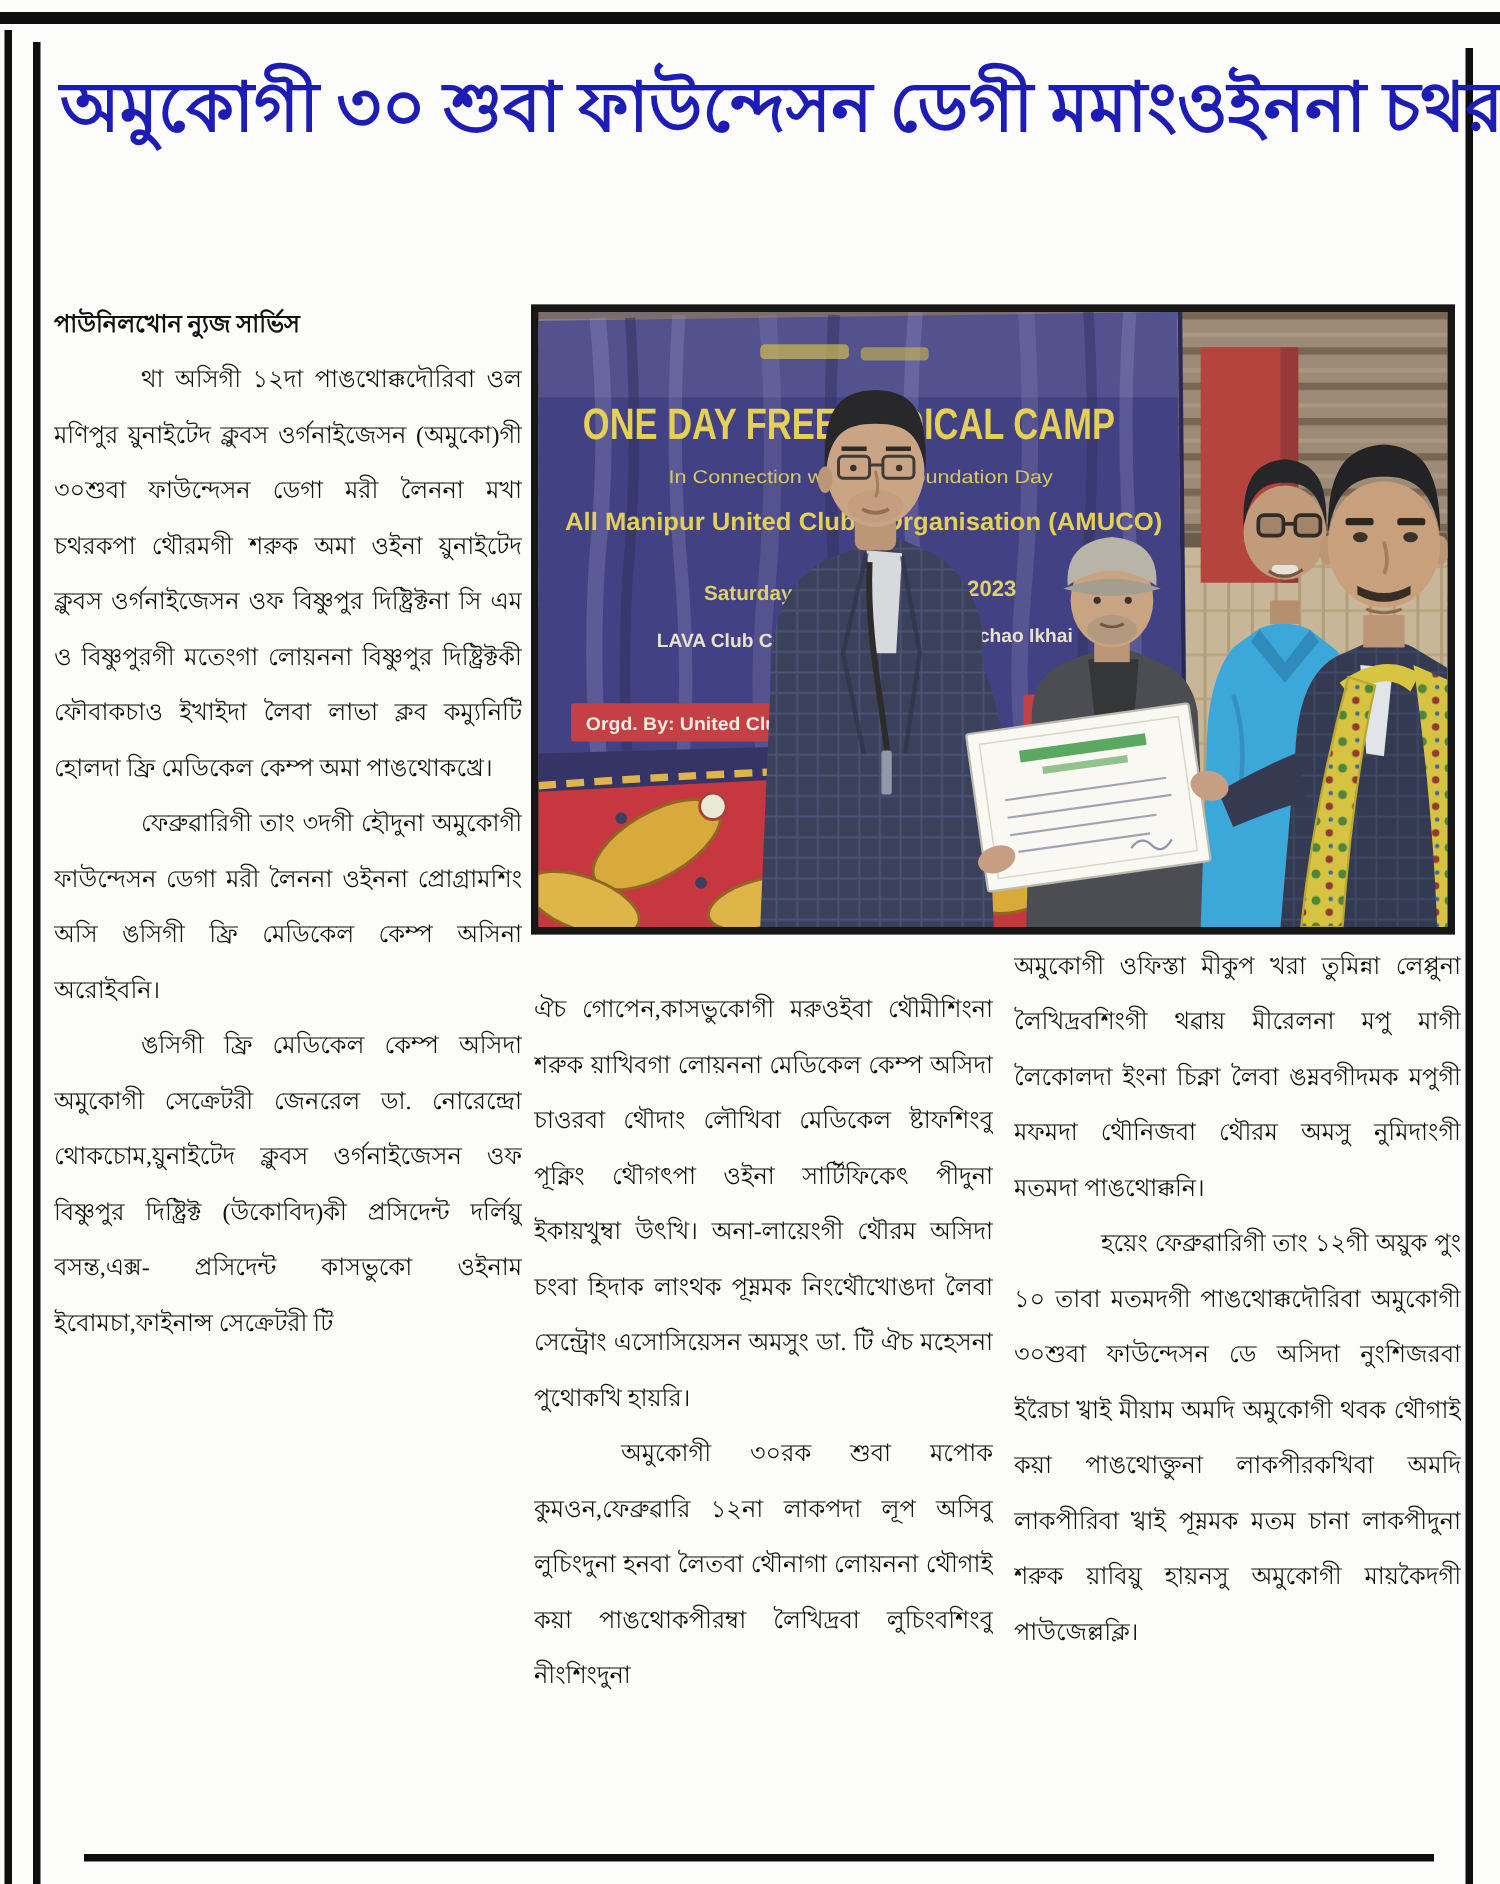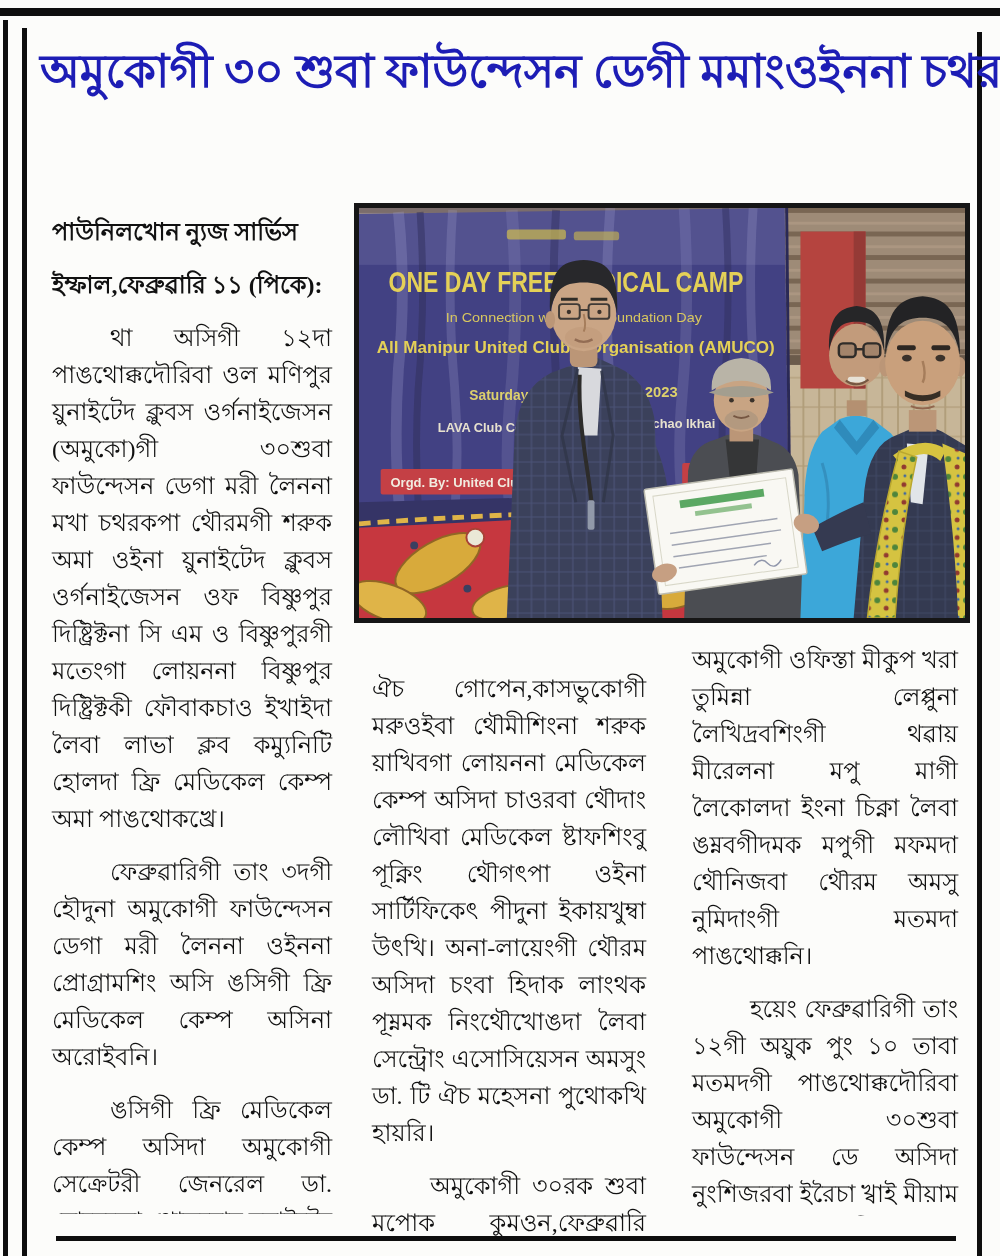--- a/index.html
+++ b/index.html
@@ -19,21 +19,21 @@
   .bottom-rule{left:56px;top:1236px;width:900px;height:5px;}
 
   .headline{
     position:absolute;left:40px;top:34px;width:935px;height:160px;
     color:#1d1db5;font-weight:bold;font-size:46px;line-height:76px;
     text-align:center;letter-spacing:0px;
   }
   .headline div{white-space:nowrap;}
 
   .col{position:absolute;overflow:hidden;text-align:justify;}
-  .col p{margin:16px;font-size:24px;line-height:37px;}
+  .col p{margin:0;font-size:16px;line-height:37px;}
   .col p.indent{text-indent:58px;}
   .col-left{left:36px;top:198px;width:312px;height:1016px;}
   .col-mid{left:356px;top:655px;width:306px;height:590px;}
   .col-right{left:676px;top:626px;width:298px;height:590px;}
   .byline{font-weight:bold;font-size:27px;line-height:41px;text-align:left;}
 
   .photo-frame{
     position:absolute;left:354px;top:203px;width:616px;height:420px;
     border:5px solid #161616;box-sizing:border-box;background:#8d7a68;
   }
@@ -50,21 +50,20 @@
   <div class="rule left-rule-inner"></div>
   <div class="rule right-rule"></div>
   <div class="rule bottom-rule"></div>
 
   <div class="headline">
     <div>অমুকোগী ৩০ শুবা ফাউন্দেসন ডেগী মমাংওইননা চথরকপা</div>
   </div>
 
   <div class="col col-left">
     <p class="byline">পাউনিলখোন ন্যুজ সার্ভিস</p>
-    <p class="byline">ইম্ফাল,ফেব্রুৱারি ১১ (পিকে):</p>
     <p class="indent">থা অসিগী ১২দা পাঙথোক্কদৌরিবা ওল মণিপুর য়ুনাইটেদ ক্লুবস ওর্গনাইজেসন (অমুকো)গী ৩০শুবা ফাউন্দেসন ডেগা মরী লৈননা মখা চথরকপা থৌরমগী শরুক অমা ওইনা য়ুনাইটেদ ক্লুবস ওর্গনাইজেসন ওফ বিষ্ণুপুর দিষ্ট্রিক্টনা সি এম ও বিষ্ণুপুরগী মতেংগা লোয়ননা বিষ্ণুপুর দিষ্ট্রিক্টকী ফৌবাকচাও ইখাইদা লৈবা লাভা ক্লব কম্যুনিটি হোলদা ফ্রি মেডিকেল কেম্প অমা পাঙথোকখ্রে।</p>
     <p class="indent">ফেব্রুৱারিগী তাং ৩দগী হৌদুনা অমুকোগী ফাউন্দেসন ডেগা মরী লৈননা ওইননা প্রোগ্রামশিং অসি ঙসিগী ফ্রি মেডিকেল কেম্প অসিনা অরোইবনি।</p>
     <p class="indent">ঙসিগী ফ্রি মেডিকেল কেম্প অসিদা অমুকোগী সেক্রেটরী জেনরেল ডা. নোরেন্দ্রো থোকচোম,য়ুনাইটেদ ক্লুবস ওর্গনাইজেসন ওফ বিষ্ণুপুর দিষ্ট্রিক্ট (উকোবিদ)কী প্রসিদেন্ট দর্লিয়ু বসন্ত,এক্স- প্রসিদেন্ট কাসভুকো ওইনাম ইবোমচা,ফাইনান্স সেক্রেটরী টি</p>
   </div>
 
   <div class="photo-frame">
     <svg viewBox="0 0 615 418" preserveAspectRatio="none">
       <defs>
         <pattern id="roofp" width="40" height="24" patternUnits="userSpaceOnUse">
           <rect width="40" height="24" fill="#97836e"></rect>

